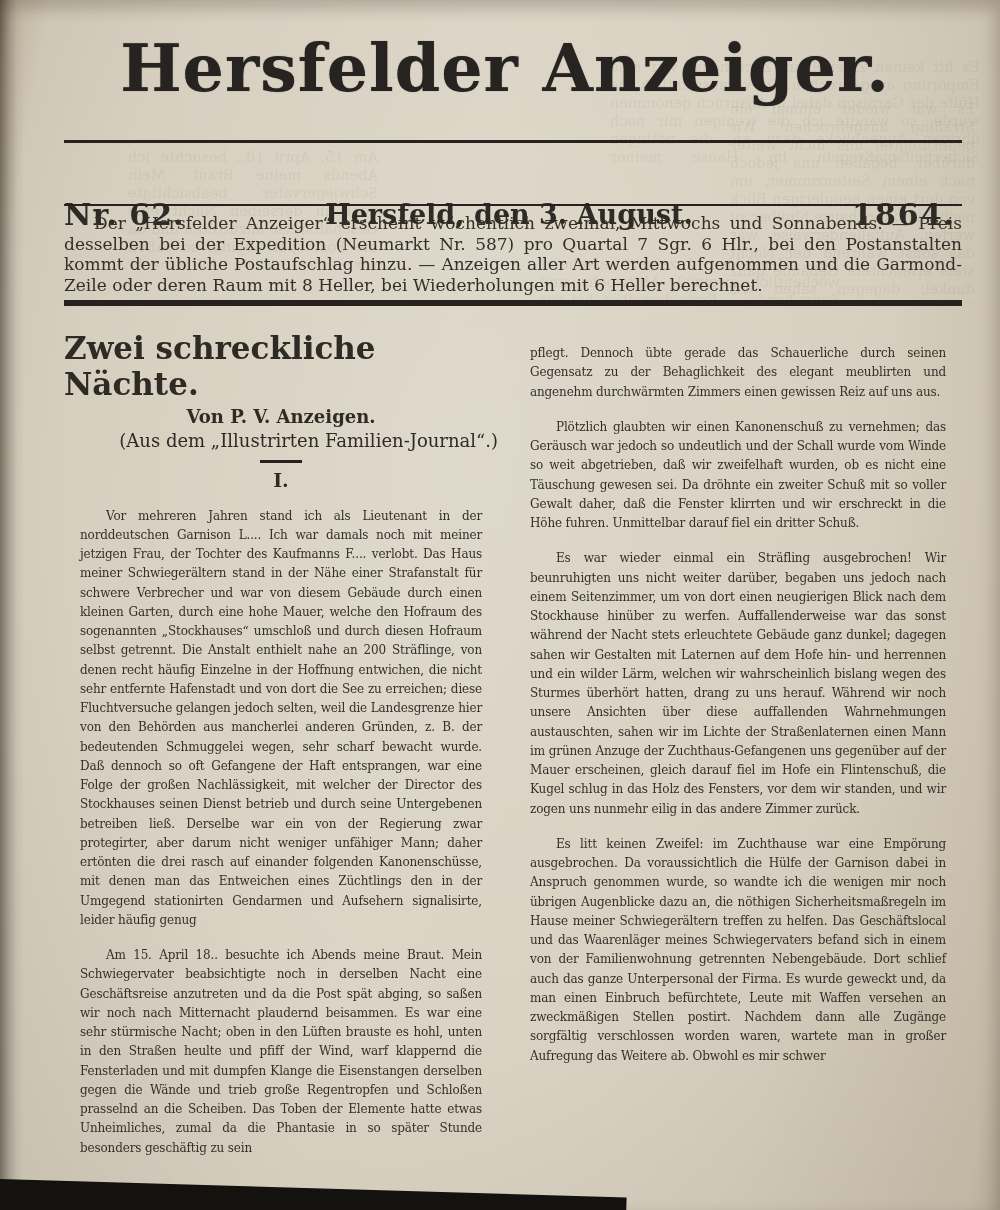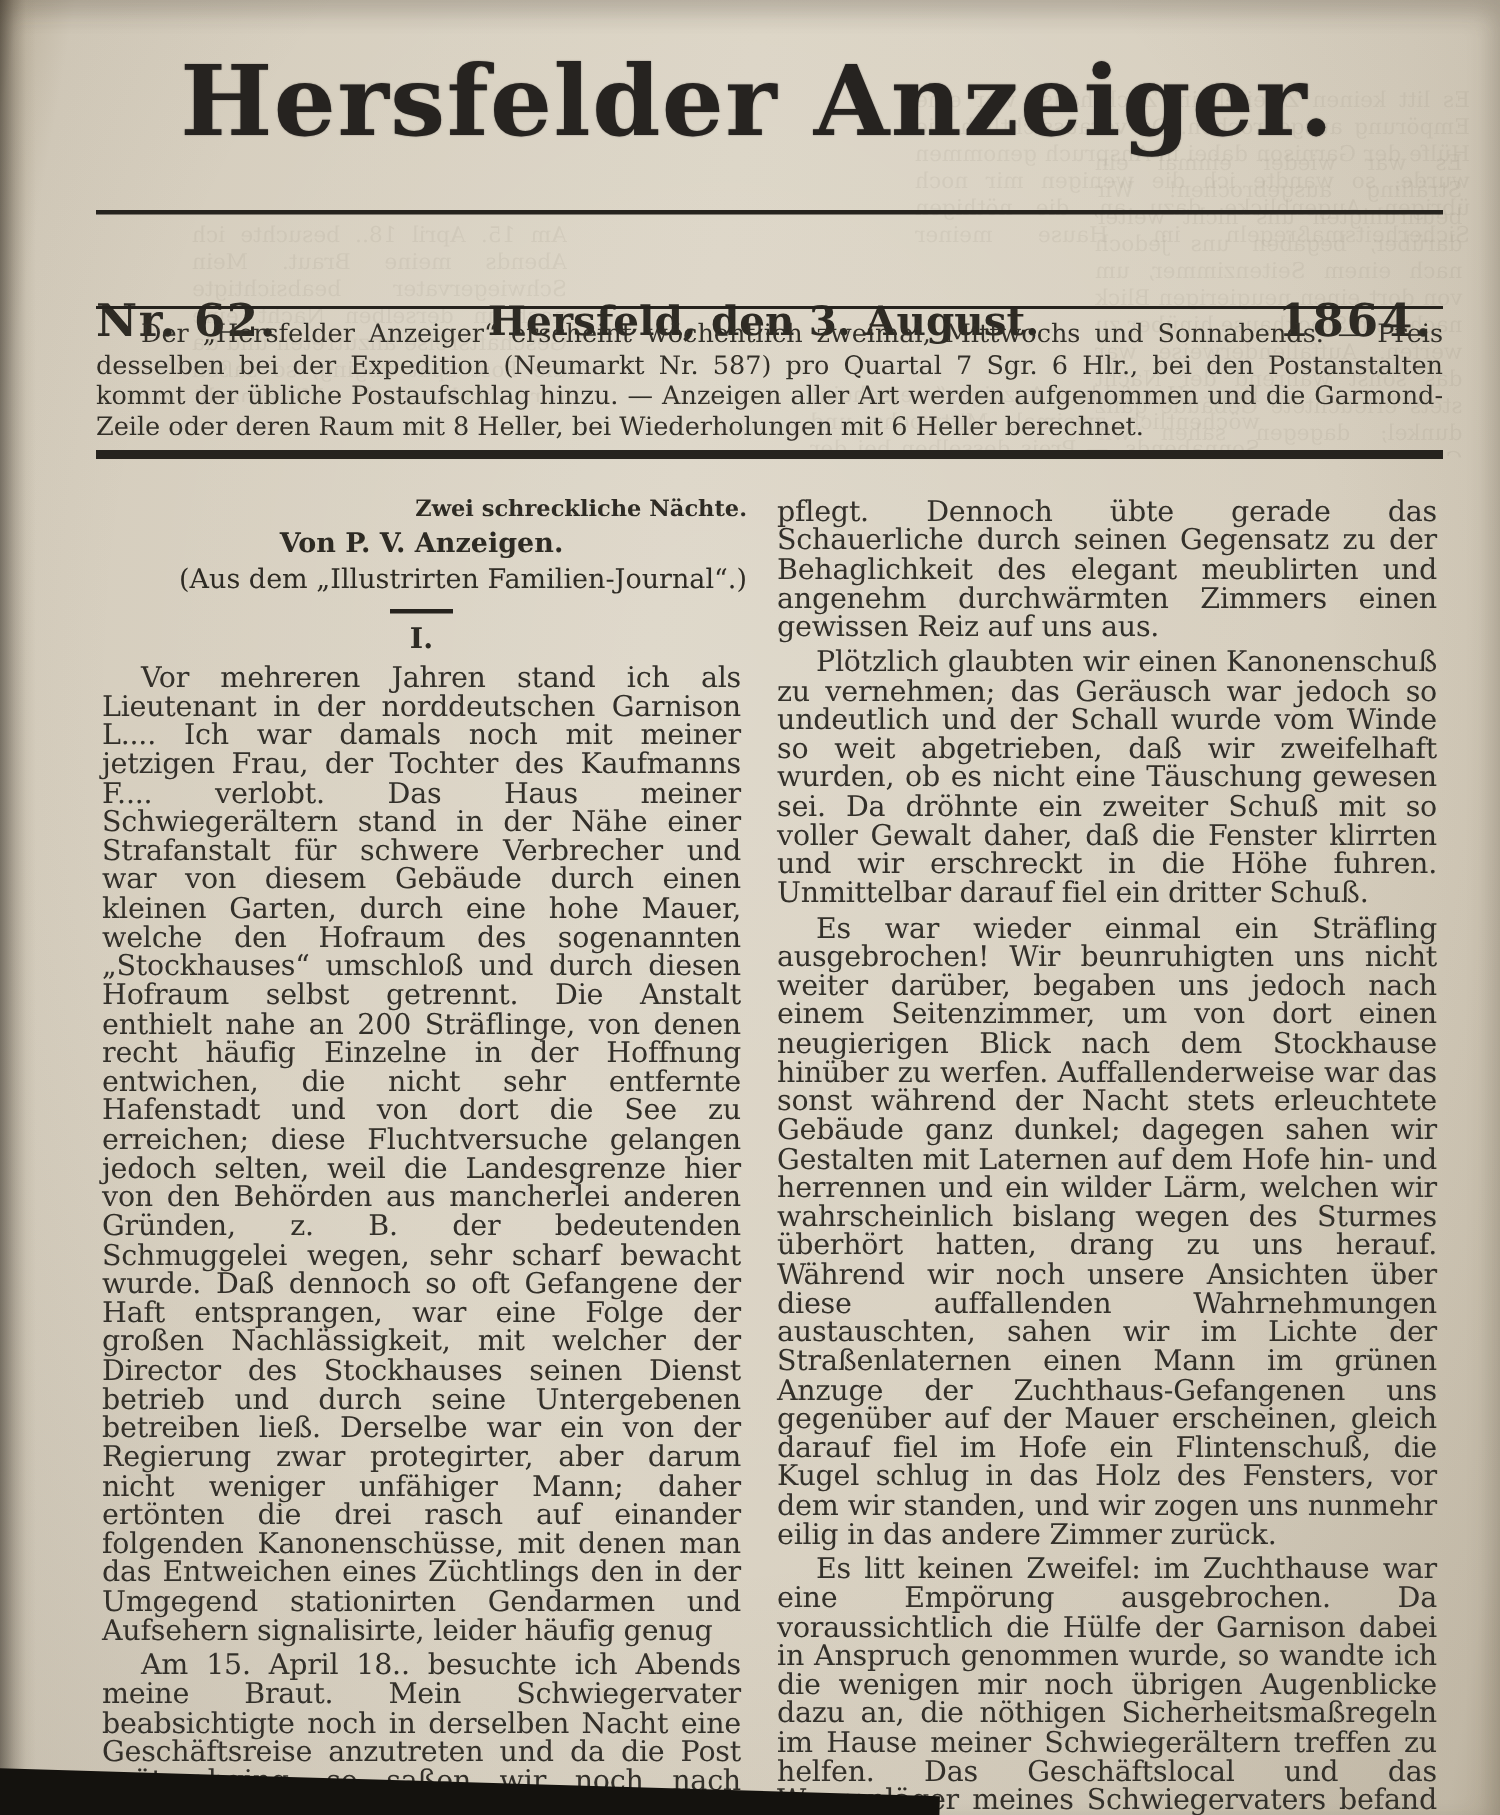--- a/index.html
+++ b/index.html
@@ -32,28 +32,28 @@
   .year{position:absolute;right:2px;top:4px;font-size:30px;font-weight:bold;letter-spacing:2px;}
 
   .imprint{position:absolute;top:213px;left:64px;width:898px;
     font-size:17px;line-height:20.5px;text-align:justify;text-indent:30px;color:#322f28;}
 
   .columns{position:absolute;top:328px;left:64px;width:898px;display:flex;}
   .col{width:434px;}
   .col-left{margin-right:16px;}
   .col-right{width:448px;}
 
-  .article-title{text-align:right;font-size:15px;font-weight:bold;margin:2px 0 4px 0;}
+  .article-title{text-align:left;font-size:31px;font-weight:bold;margin:2px 0 4px 0;}
   .byline{text-align:center;font-size:18px;font-weight:bold;margin:2px 0;}
   .source-line{text-align:right;font-size:18px;margin:3px 0 0 0;}
   .title-divider{width:42px;height:2.5px;background:#26231e;margin:9px auto 6px auto;}
   .chapter-no{text-align:center;font-size:19px;font-weight:bold;margin:2px 0 6px 0;}
 
-  .body-text{font-size:19px;line-height:19.25px;letter-spacing:-0.15px;
-    text-align:justify;margin:4px;color:#33302a;}
+  .body-text{font-size:12px;line-height:19.25px;letter-spacing:-0.15px;
+    text-align:justify;margin:16px;color:#33302a;}
   .indent{text-indent:26px;}
 </style>
 </head>
 <body>
 
 <div class="page">
 
   <div class="ghost" style="top:58px;left:610px;width:370px;height:110px;">Es litt keinen Zweifel: im Zuchthause war eine Empörung ausgebrochen. Da voraussichtlich die Hülfe der Garnison dabei in Anspruch genommen wurde, so wandte ich die wenigen mir noch übrigen Augenblicke dazu an, die nöthigen Sicherheitsmaßregeln im Hause meiner Schwiegerältern treffen zu helfen. Das Geschäftslocal und das Waarenläger meines Schwiegervaters befand sich in einem von der Familienwohnung getrennten Nebengebäude. Dort schlief auch das ganze Unterpersonal der Firma. Es wurde geweckt und, da man einen Einbruch befürchtete, Leute mit Waffen versehen an zweckmäßigen Stellen postirt. Nachdem dann alle Zugänge sorgfältig verschlossen worden waren, wartete man in großer Aufregung das Weitere ab. Obwohl es mir schwer</div>
   <div class="ghost" style="top:148px;left:128px;width:250px;height:120px;">Am 15. April 18.. besuchte ich Abends meine Braut. Mein Schwiegervater beabsichtigte noch in derselben Nacht eine Geschäftsreise anzutreten und da die Post spät abging, so saßen wir noch nach Mitternacht plaudernd beisammen. Es war eine sehr stürmische Nacht; oben in den Lüften brauste es hohl, unten in den Straßen heulte und pfiff der Wind, warf klappernd die Fensterladen und mit dumpfen Klange die Eisenstangen derselben gegen die Wände und trieb große Regentropfen und Schloßen prasselnd an die Scheiben. Das Toben der Elemente hatte etwas Unheimliches, zumal da die Phantasie in so später Stunde besonders geschäftig zu sein</div>
   <div class="ghost" style="top:100px;left:730px;width:245px;height:205px;">Es war wieder einmal ein Sträfling ausgebrochen! Wir beunruhigten uns nicht weiter darüber, begaben uns jedoch nach einem Seitenzimmer, um von dort einen neugierigen Blick nach dem Stockhause hinüber zu werfen. Auffallenderweise war das sonst während der Nacht stets erleuchtete Gebäude ganz dunkel; dagegen sahen wir Gestalten mit Laternen auf dem Hofe hin- und herrennen und ein wilder Lärm, welchen wir wahrscheinlich bislang wegen des Sturmes überhört hatten, drang zu uns herauf. Während wir noch unsere Ansichten über diese auffallenden Wahrnehmungen austauschten, sahen wir im Lichte der Straßenlaternen einen Mann im grünen Anzuge der Zuchthaus-Gefangenen uns gegenüber auf der Mauer erscheinen, gleich darauf fiel im Hofe ein Flintenschuß, die Kugel schlug in das Holz des Fensters, vor dem wir standen, und wir zogen uns nunmehr eilig in das andere Zimmer zurück.</div>

